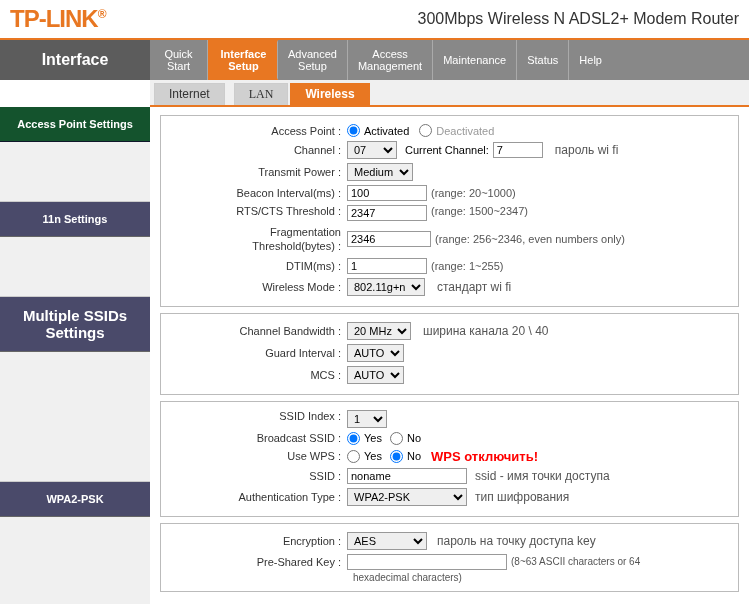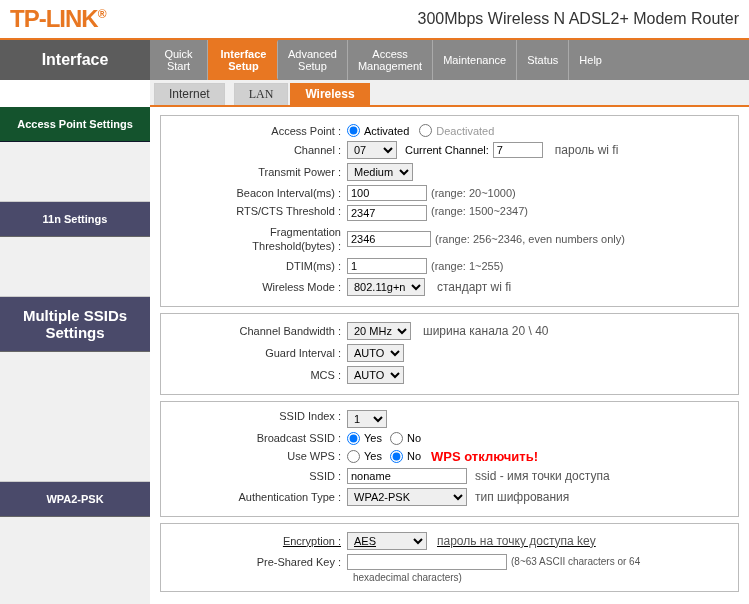--- a/index.html
+++ b/index.html
@@ -198,21 +198,21 @@
         <div style="text-align:right; min-width:170px; margin-right:6px; color:#333;">Authentication Type :</div>
         <select style="font-size:11px; border:1px solid #999; width:120px;">
           <option>WPA2-PSK</option><option>WPA-PSK</option><option>WEP</option><option>None</option>
         </select>
         <span style="color:#555; font-size:12px; margin-left:8px;">тип шифрования</span>
       </div>
     </div>
 
     <div style="border:1px solid #bbb; margin-bottom:6px; padding:8px 10px;">
 
-      <div style="display:flex; align-items:center; margin-bottom:4px; font-size:11px;text-decoration:underline;">
+      <div style="display:flex; align-items:center; margin-bottom:4px; font-size:11px;">
         <div style="text-align:right; min-width:170px; margin-right:6px; color:#333;">Encryption :</div>
         <select style="font-size:11px; border:1px solid #999; width:80px;">
           <option>AES</option><option>TKIP</option><option>TKIP+AES</option>
         </select>
         <span style="color:#555; font-size:12px; margin-left:10px;">пароль на точку доступа key</span>
       </div>
 
       <div style="display:flex; align-items:flex-start; margin-bottom:2px; font-size:11px;">
         <div style="text-align:right; min-width:170px; margin-right:6px; color:#333; padding-top:2px;">Pre-Shared Key :</div>
         <input type="text" style="border: 1px solid rgb(153, 153, 153); padding: 1px 3px; font-size: 11px; width: 160px;">

